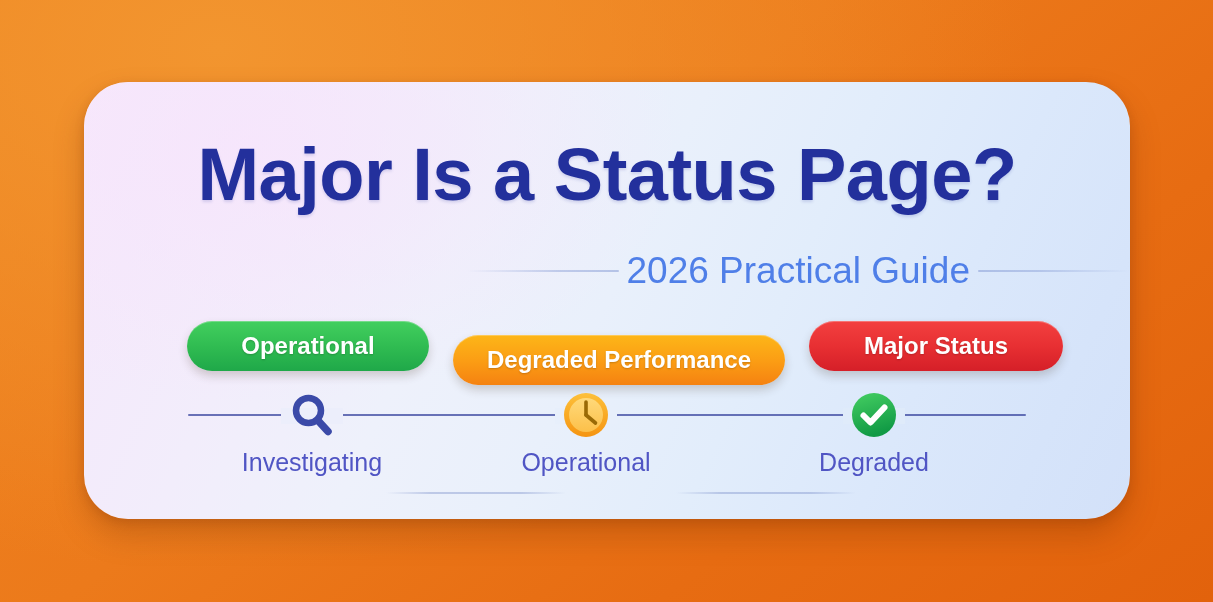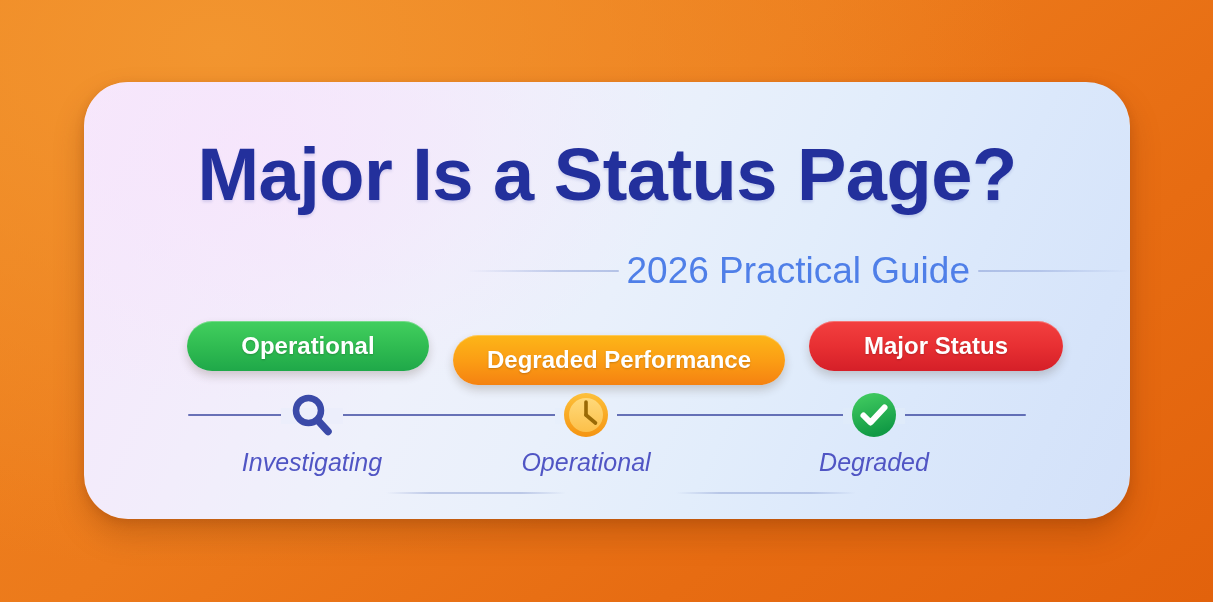--- a/index.html
+++ b/index.html
@@ -118,21 +118,21 @@
     left:0; top:12px; width:100%; height:2px;
     background:#33409b;
     opacity:0.72;
     border-radius:2px;
   }
   .stage {
     position:absolute;
     top:0;
     width:130px;
     margin-left:-65px;
-    display:flex; flex-direction:column; align-items:center;font-style:italic;
+    display:flex; flex-direction:column; align-items:center;
   }
   .stage.s1 { left:124px; }
   .stage.s2 { left:398px; }
   .stage.s3 { left:686px; }
 
   .icon-wrap {
     position:relative;
     width:54px; height:54px;
     margin-top:-14px;
     display:flex; align-items:center; justify-content:center;

